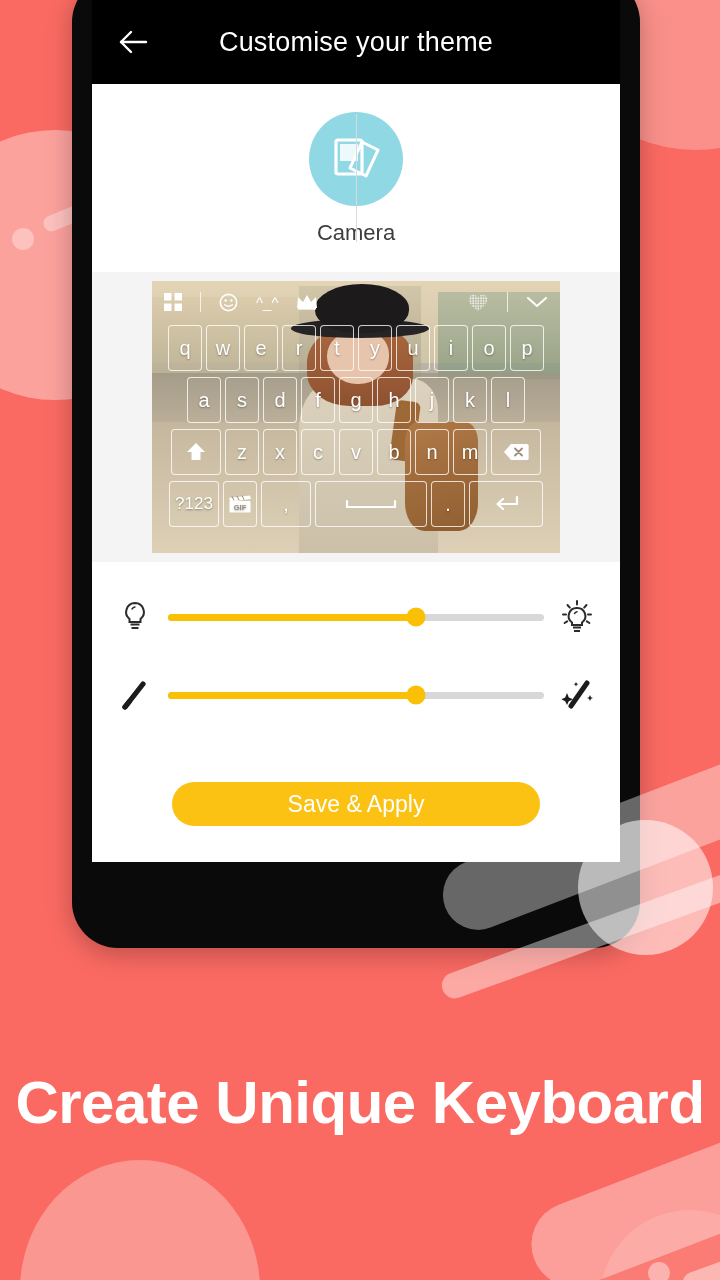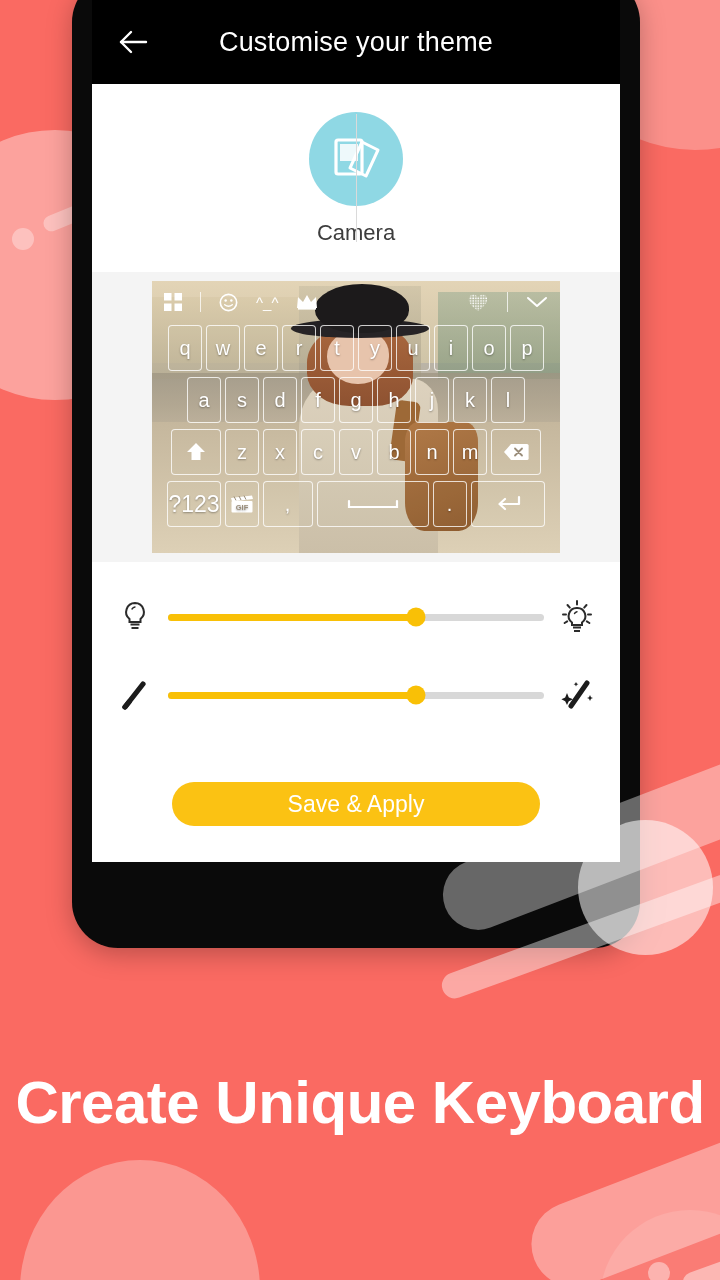--- a/index.html
+++ b/index.html
@@ -170,21 +170,21 @@
     border: 1px solid rgba(255,255,255,.78);
     border-radius: 4px;
     display: flex; align-items: center; justify-content: center;
     color: #ffffff; font-size: 20px;
     text-shadow: 0 1px 2px rgba(0,0,0,.35);
     cursor: pointer;
     background: rgba(255,255,255,0.02);
   }
   .key.wide { min-width: 50px; }
   .key.space { min-width: 112px; }
-  .key.fn { font-size: 23px; }
+  .key.fn { font-size: 17px; }
 
   
   .slider-row {
     display: flex; align-items: center;
     padding: 0 20px; height: 62px;
   }
   #slider-brightness { margin-top: 24px; }
   #slider-blur { margin-top: 16px; }
   .sl-icon { width: 46px; display: flex; align-items: center; justify-content: center; }
   .sl-track {

